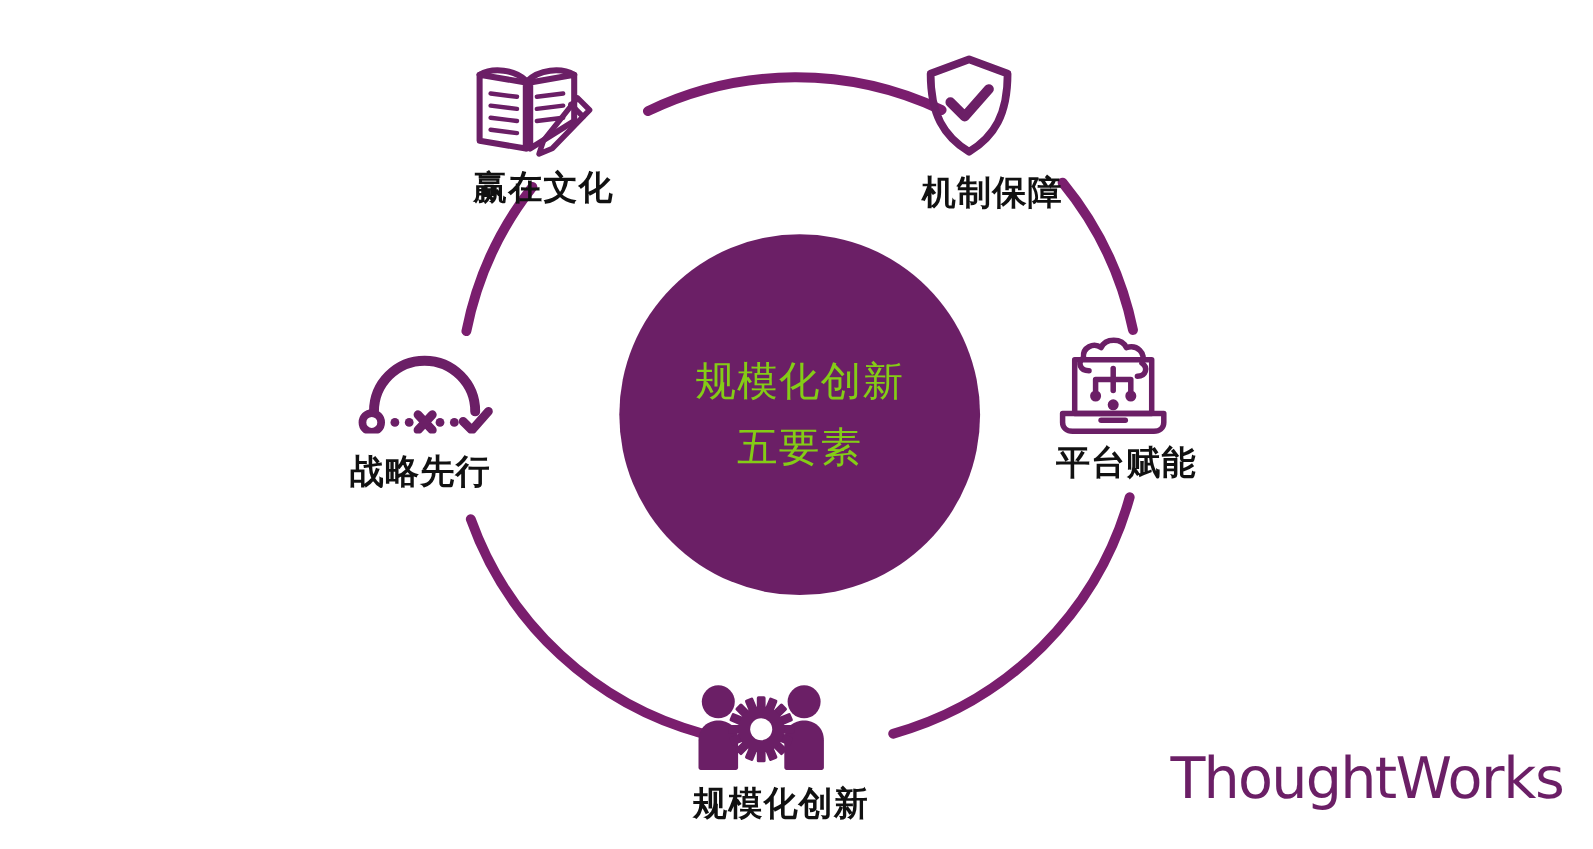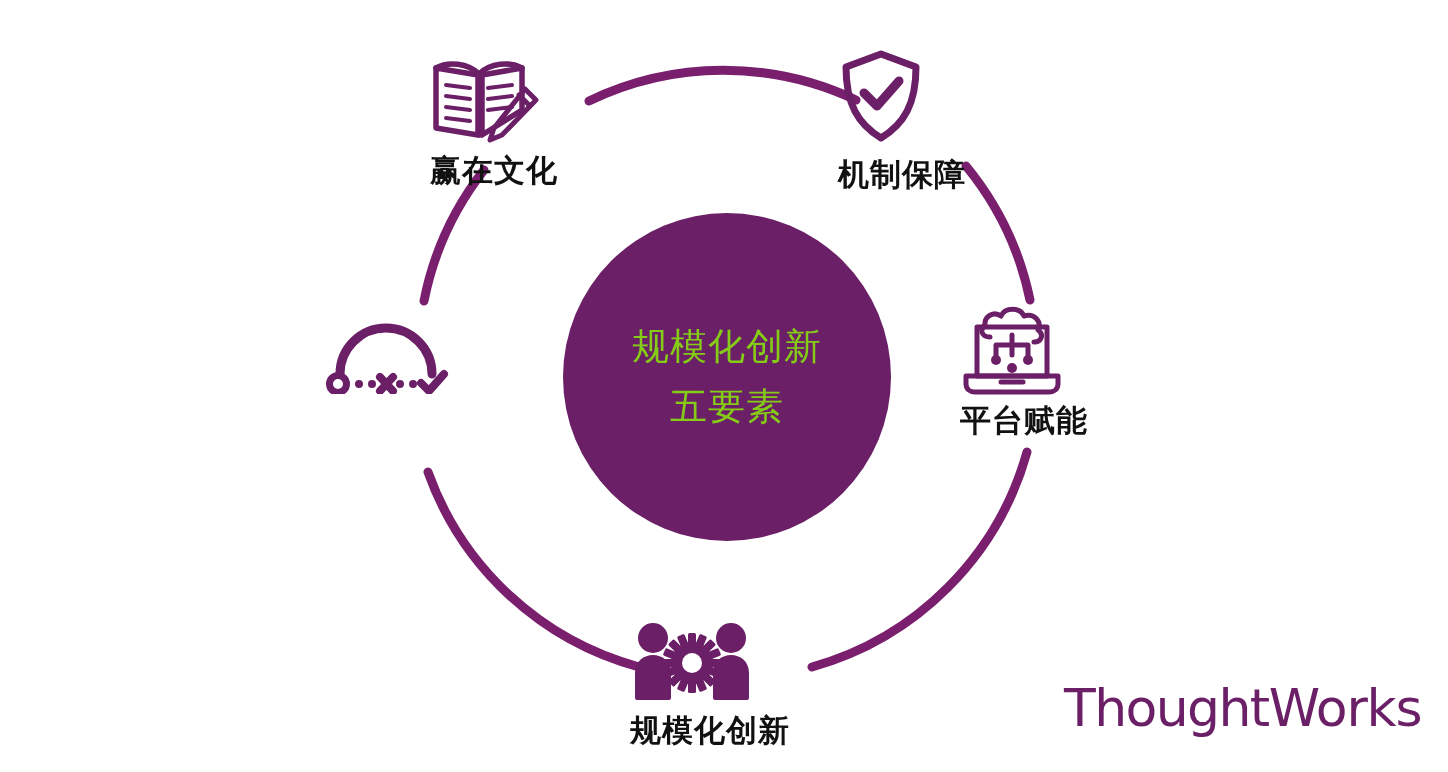--- a/index.html
+++ b/index.html
@@ -215,20 +215,21 @@
         </g>
 
         <g stroke="#6B1F66" stroke-width="8" stroke-linecap="round">
           <line x1="62" y1="65" x2="75" y2="79"></line>
           <line x1="75" y1="65" x2="62" y2="79"></line>
         </g>
 
         <path d="M103 71 L111 79 L126 62" fill="none" stroke="#6B1F66" stroke-width="8" stroke-linecap="round" stroke-linejoin="round"></path>
       </svg>
     </span>
+    <span class="node-label">战略先行</span>
   </div>
 
   <div class="node" id="node-ecosystem">
     <span class="node-icon">
       <svg width="124" height="78" viewBox="0 0 124 78">
         <g fill="#6B1F66">
 
           <circle cx="23" cy="16" r="15"></circle>
           <path d="M5 76 L5 51 C5 39, 14 33, 23 33 C32 33, 41 39, 41 51 L41 76 C41 77, 40 78, 39 78 L7 78 C6 78, 5 77, 5 76 Z"></path>
 

